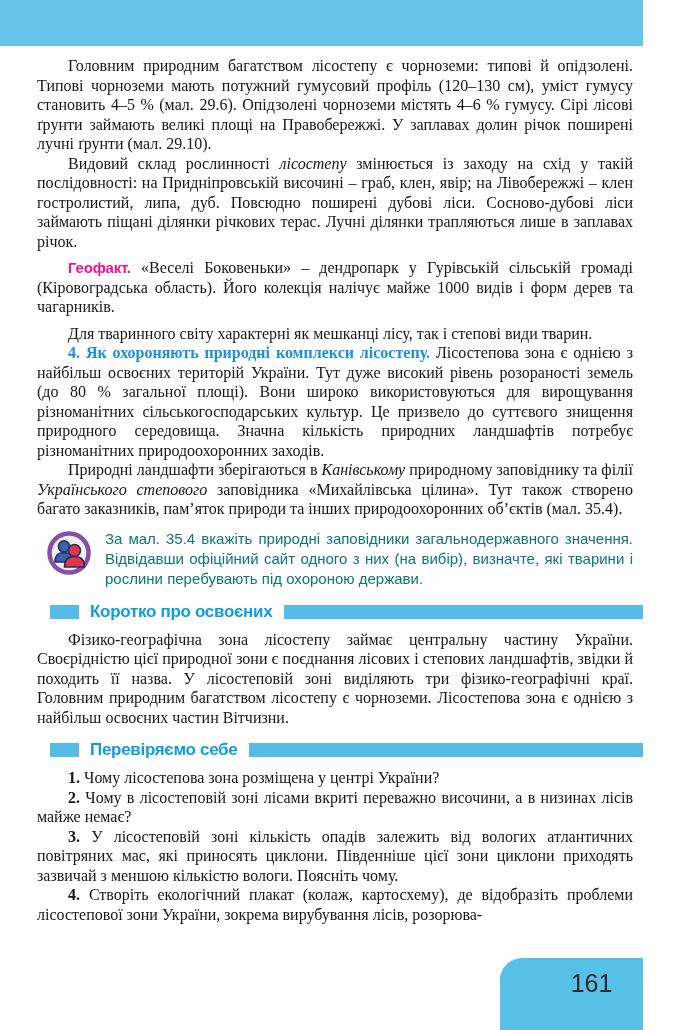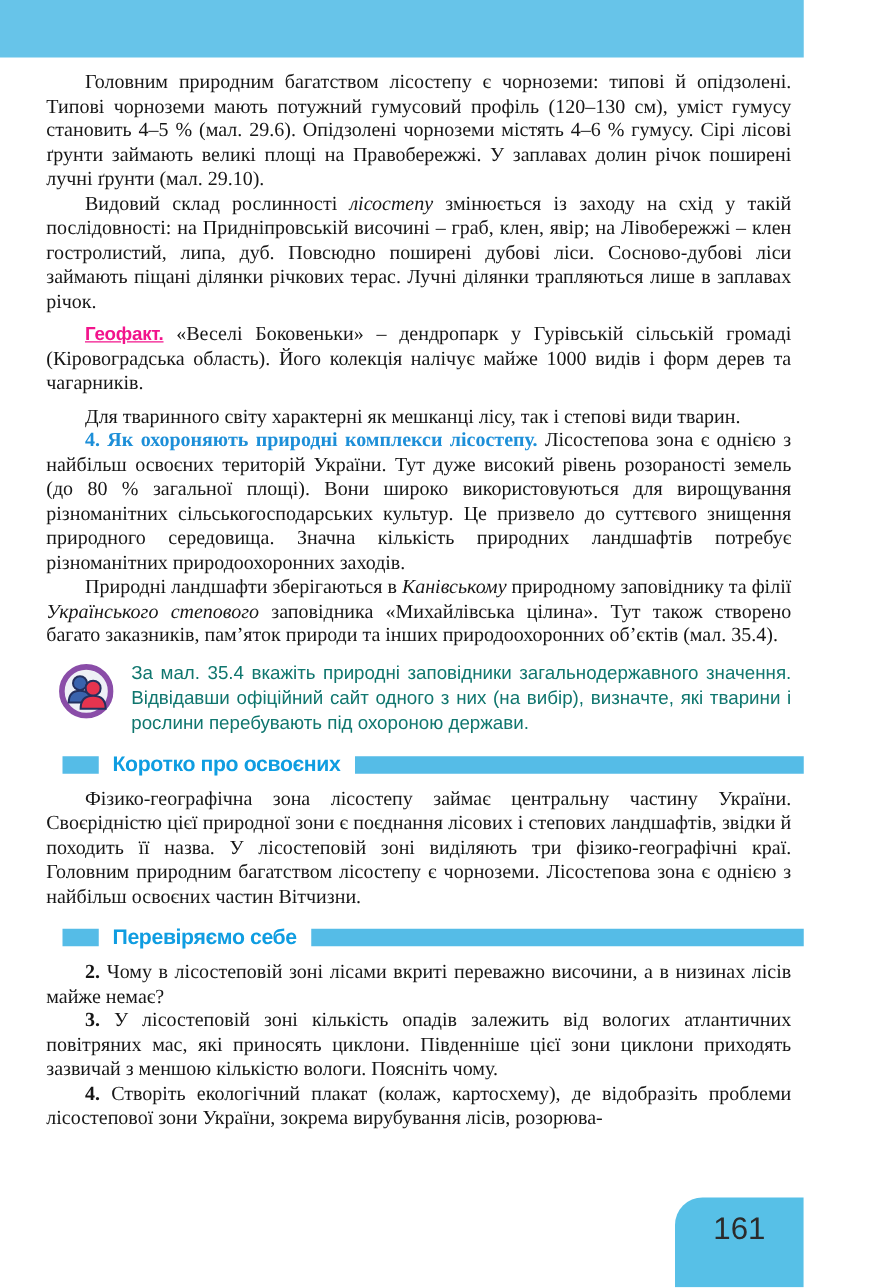--- a/index.html
+++ b/index.html
@@ -18,34 +18,34 @@
       linear-gradient(180deg,#9ed7ee 0%,#8fd0ea 12%,#5d8b68 20%,#6f9e6d 30%,#8fb07b 38%,
         #b493cb 48%,#a67fc2 62%,#b38cc9 75%,#9b6fb8 88%,#8a5da9 100%);
   }
   .right-strip {
     position:absolute; left:649px; top:228px; width:46px; height:380px;
     background:linear-gradient(180deg,#5fc2e8 0%,#5fc2e8 18%,#a7ddf2 55%,#e9f7fc 85%,#ffffff 100%);
   }
   .page-badge {
     position:absolute; right:0; bottom:0; width:103px; height:72px;
     background:#57c0e7; border-top-left-radius:22px; z-index:6;
-    display:flex; justify-content:center;
+    display:flex; justify-content:center;padding-left:40px;
   }
   .page-badge span {
     font-family:"Liberation Sans", sans-serif; font-size:25px; color:#2b2b2b; margin-top:11px;
   }
   .content { position:absolute; left:37px; top:56px; width:596px; z-index:2; }
   .para {
     margin:0; font-size:16px; line-height:19.5px; text-align:justify;
     text-indent:31px; color:#161616;
   }
   .gap-top { margin-top:7px; }
   .geofact-label {
     font-family:"Liberation Sans", sans-serif; font-weight:bold; font-size:15px;
-    color:#f2148c; letter-spacing:-0.2px;text-decoration:underline;
+    color:#f2148c; letter-spacing:-0.2px;
   }
   .sec4-lead { color:#1d8fd8; font-weight:bold; }
   .it { font-style:italic; }
   .task { display:flex; margin:10px 0 4px 10px; align-items:flex-start; }
   .task-icon { width:44px; height:44px; flex:0 0 44px; margin-top:2px; }
   .task-text {
     font-family:"Liberation Sans", sans-serif; font-size:15px; line-height:20px;
     text-align:justify; color:#0f766e; margin-left:14px;
   }
   .sec-head { display:flex; align-items:center; margin:13px -16px 8px 13px; }
@@ -98,20 +98,21 @@
     </div>
 
     <p class="para">Фізико-географічна зона лісостепу займає центральну частину України. Своєрідністю цієї природної зони є поєднання лісових і степових ландшафтів, звідки й походить її назва. У лісостеповій зоні виділяють три фізико-географічні краї. Головним природним багатством лісостепу є чорноземи. Лісостепова зона є однією з найбільш освоєних частин Вітчизни.</p>
 
     <div class="sec-head">
       <div class="tick"></div>
       <div class="title">Перевіряємо себе</div>
       <div class="bar"></div>
     </div>
 
+    <p class="para"><span class="qnum">1.</span><span> Чому лісостепова зона розміщена у центрі України?</span></p>
     <p class="para"><span class="qnum">2.</span><span> Чому в лісостеповій зоні лісами вкриті переважно височини, а в низинах лісів майже немає?</span></p>
     <p class="para"><span class="qnum">3.</span><span> У лісостеповій зоні кількість опадів залежить від вологих атлантичних повітряних мас, які приносять циклони. Південніше цієї зони циклони приходять зазвичай з меншою кількістю вологи. Поясніть чому.</span></p>
     <p class="para"><span class="qnum">4.</span><span> Створіть екологічний плакат (колаж, картосхему), де відобразіть проблеми лісостепової зони України, зокрема вирубування лісів, розорюва-</span></p>
 
   </div>
 
   <div class="page-badge">
     <span>161</span>
   </div>
 

